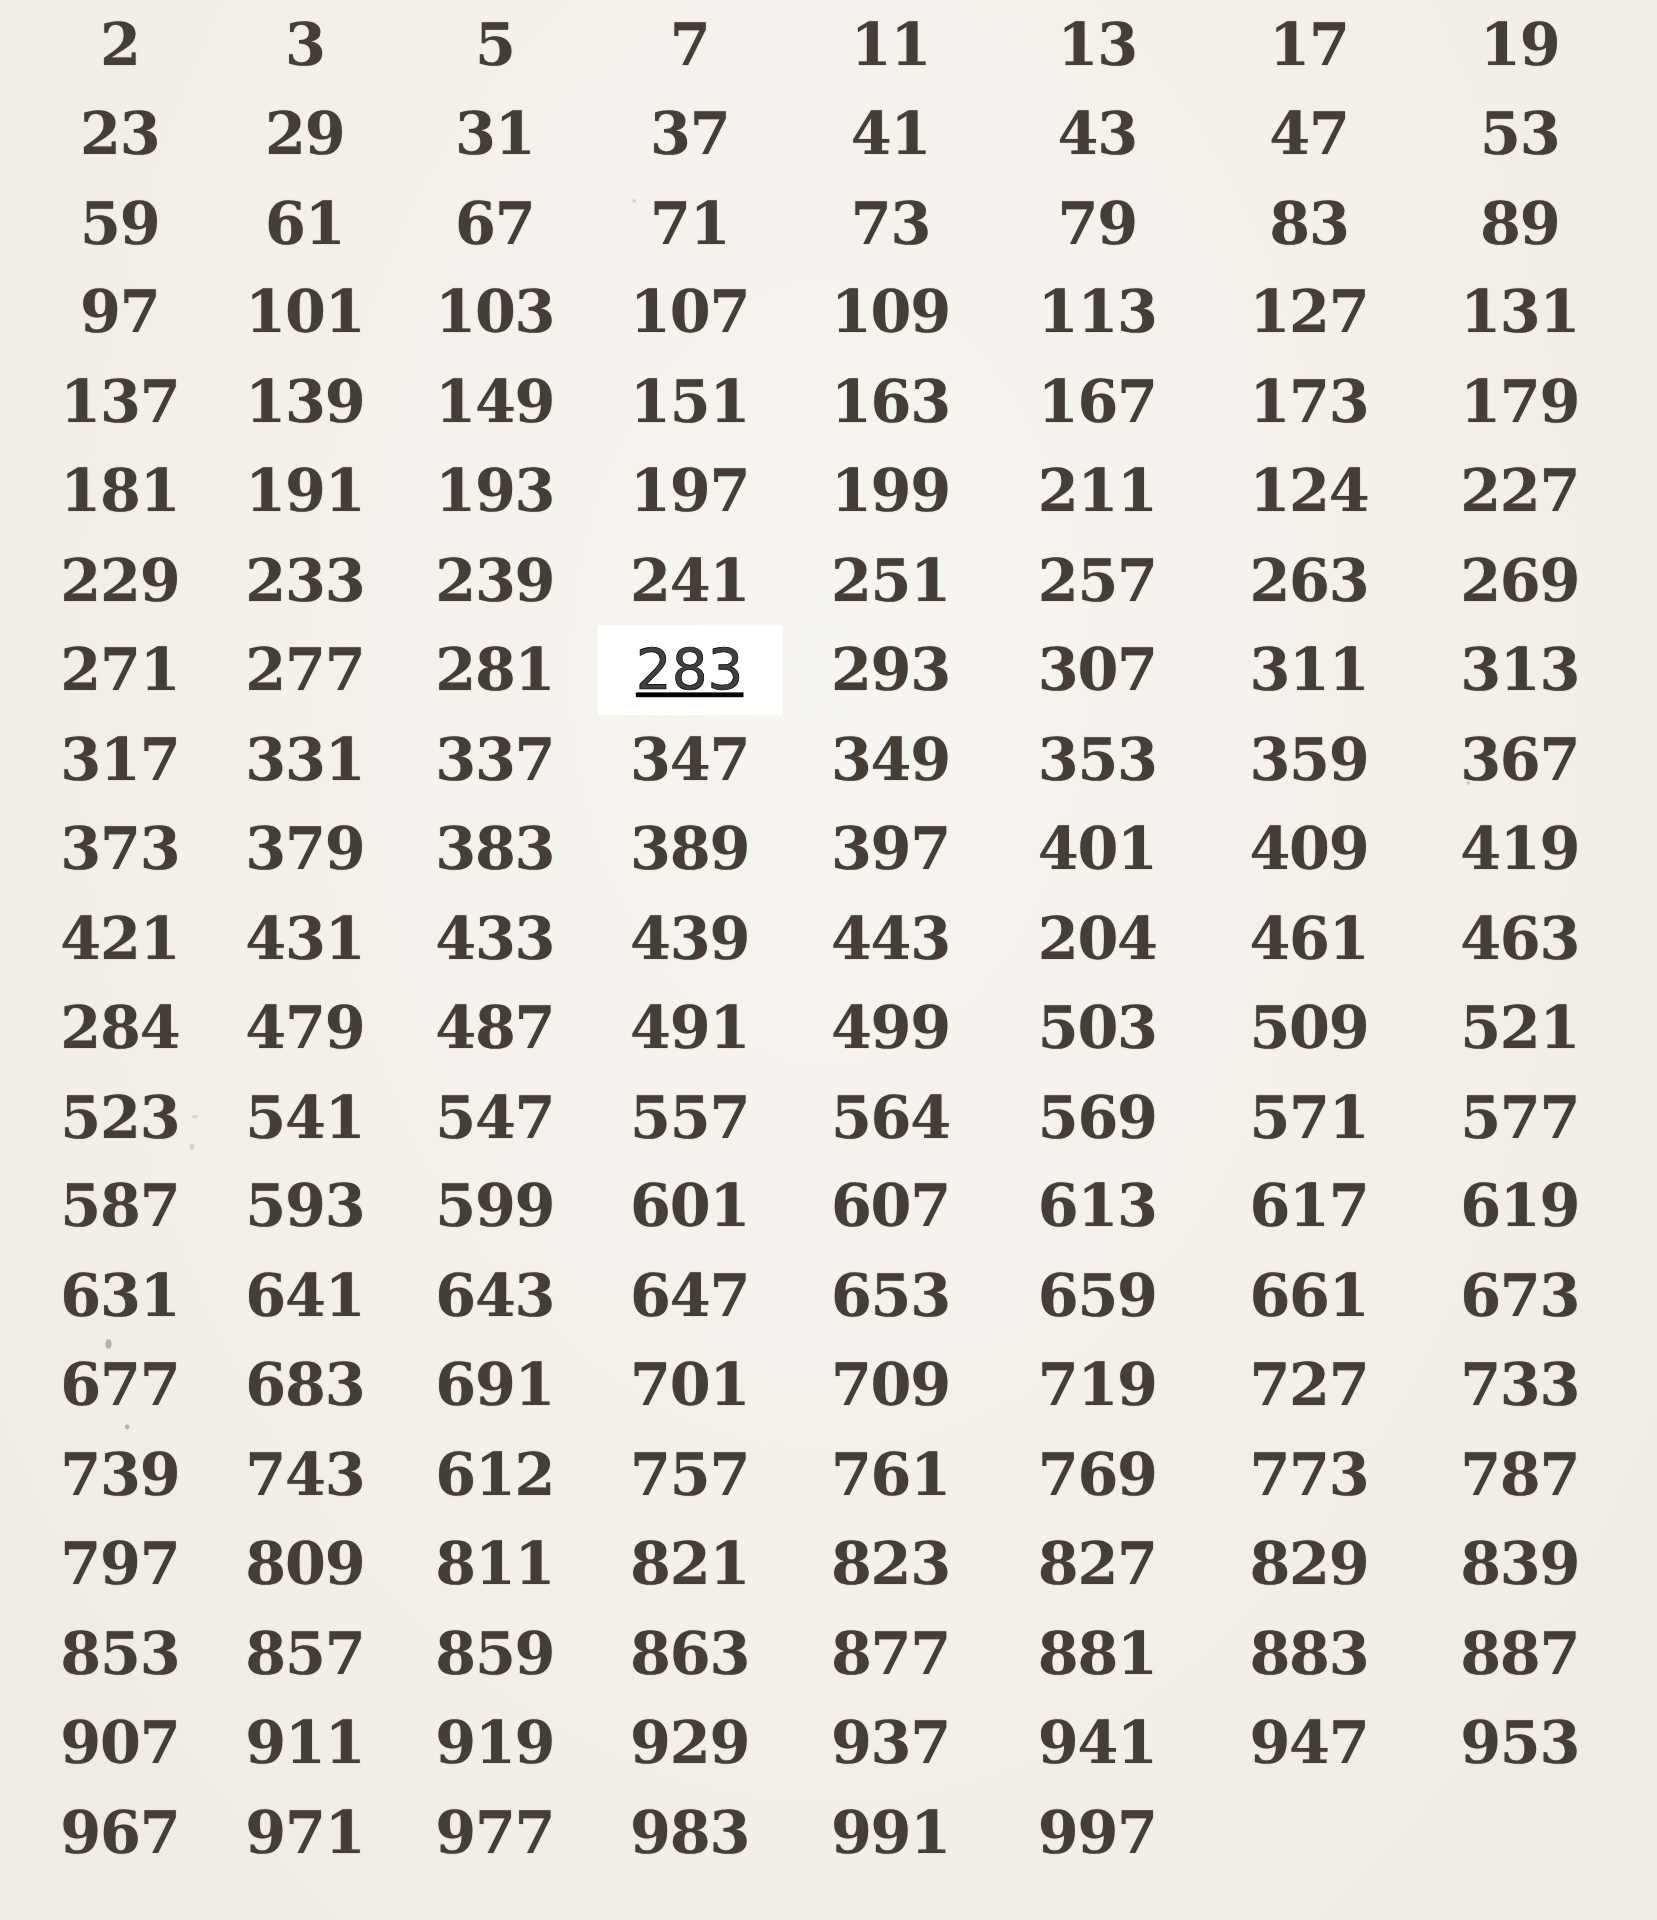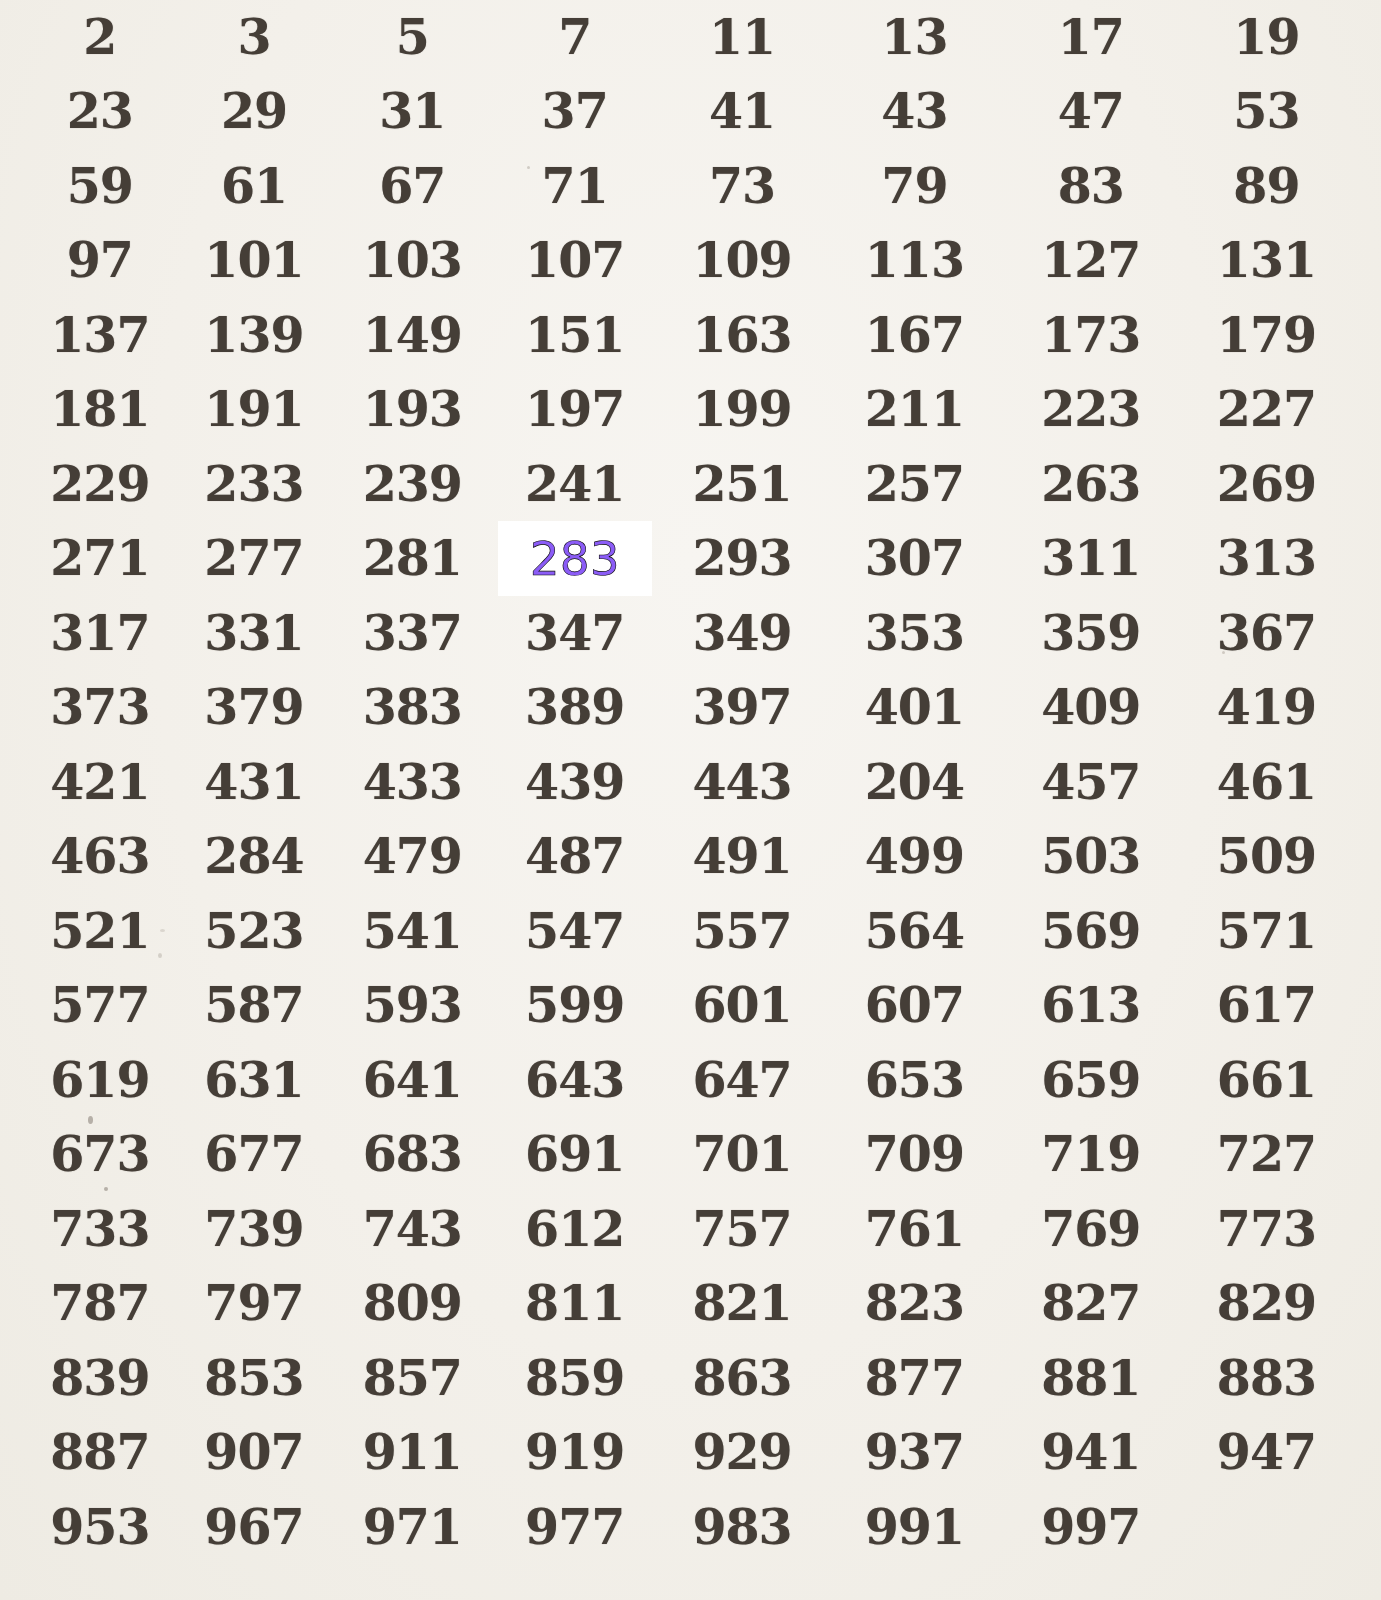--- a/index.html
+++ b/index.html
@@ -41,25 +41,26 @@
     text-shadow: 0 0 1px rgba(69, 62, 55, 0.45);
     line-height: 1;
     white-space: nowrap;
   }
   
   .num.edited {
     font-family: "DejaVu Sans", sans-serif;
     font-weight: 400;
     font-size: 47px;
     letter-spacing: 0;
-    color: #8b5cf6;
+    color: #404040;
     text-shadow: none;
     -webkit-text-stroke: 0.6px #000000;
     background: #ffffff;
     padding: 14px 32px;
+    text-decoration: underline;
   }
   .speck {
     position: absolute;
     background: rgba(110, 100, 90, 0.45);
     border-radius: 50%;
   }
 </style>
 </head>
 <body>
 
@@ -197,21 +198,21 @@
       <div class="cell">
         <span class="num">197</span>
       </div>
       <div class="cell">
         <span class="num">199</span>
       </div>
       <div class="cell">
         <span class="num">211</span>
       </div>
       <div class="cell">
-        <span class="num">223</span>
+        <span class="num">124</span>
       </div>
       <div class="cell">
         <span class="num">227</span>
       </div>
       <div class="cell">
         <span class="num">229</span>
       </div>
       <div class="cell">
         <span class="num">233</span>
       </div>
@@ -315,23 +316,20 @@
         <span class="num">433</span>
       </div>
       <div class="cell">
         <span class="num">439</span>
       </div>
       <div class="cell">
         <span class="num">443</span>
       </div>
       <div class="cell">
         <span class="num">204</span>
-      </div>
-      <div class="cell">
-        <span class="num">457</span>
       </div>
       <div class="cell">
         <span class="num">461</span>
       </div>
       <div class="cell">
         <span class="num">463</span>
       </div>
       <div class="cell">
         <span class="num">284</span>
       </div>

